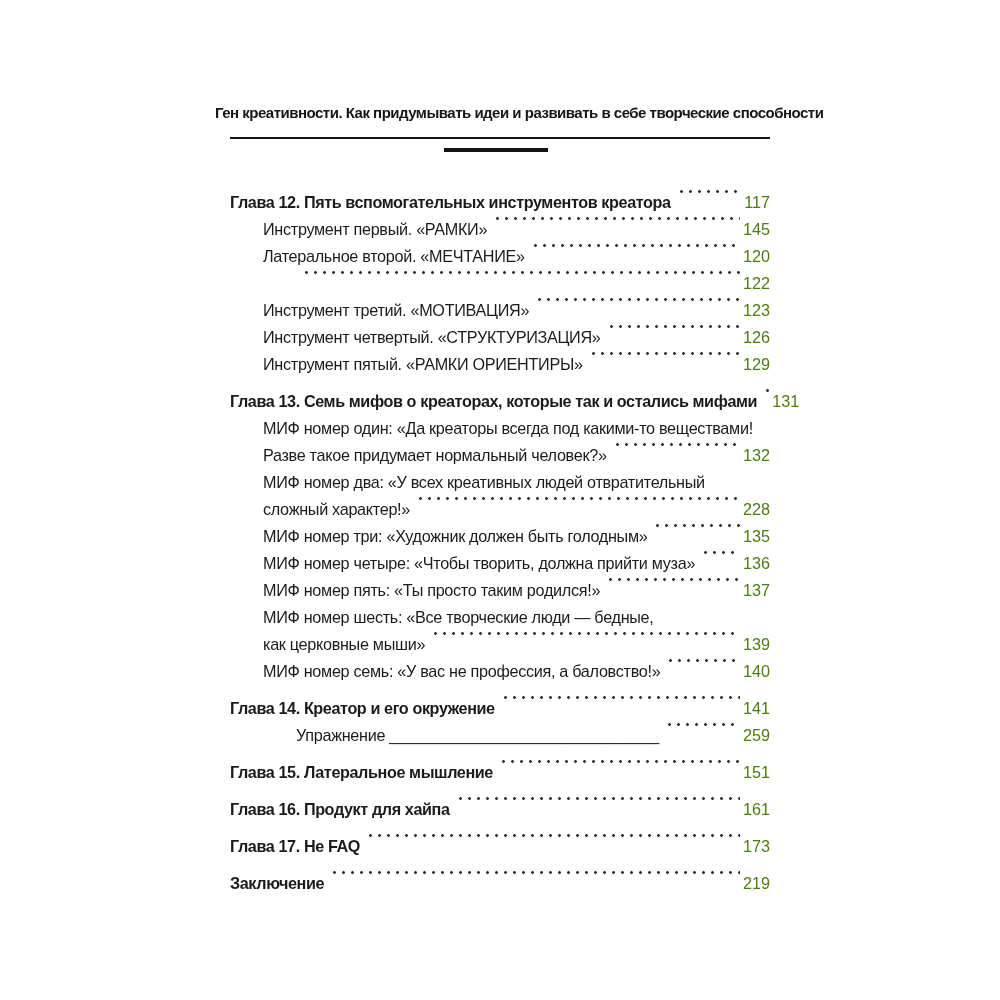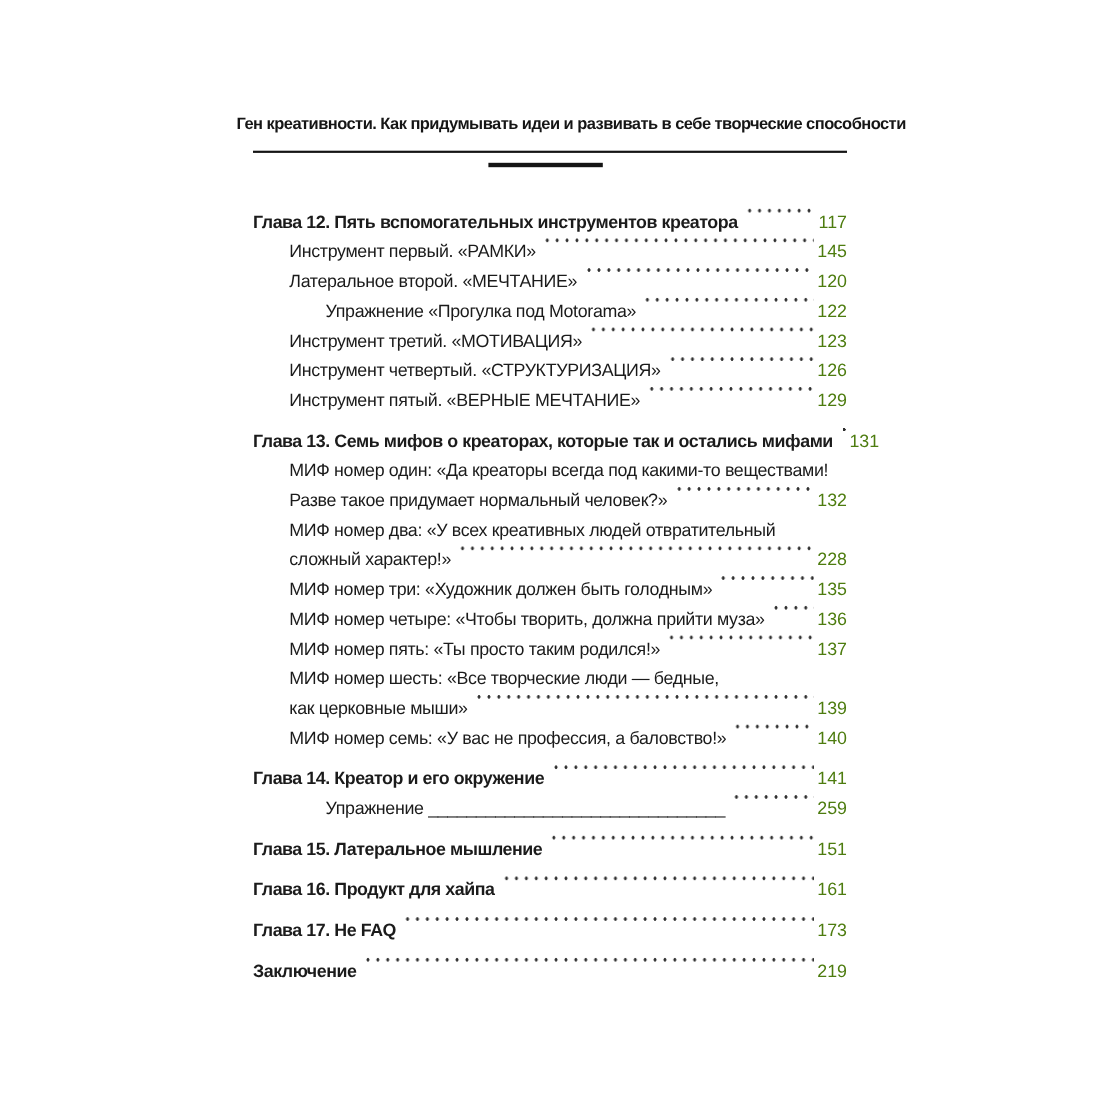--- a/index.html
+++ b/index.html
@@ -102,39 +102,38 @@
       <span class="pg">145</span>
     </div>
 
     <div class="row lvl1">
       <span class="t">Латеральное второй. «МЕЧТАНИЕ»</span>
       <span class="leader"></span>
       <span class="pg">120</span>
     </div>
 
     <div class="row lvl2">
-      <span class="t">Упражнение «Прогулка под Motorama»</span>
       <span class="leader"></span>
       <span class="pg">122</span>
     </div>
 
     <div class="row lvl1">
       <span class="t">Инструмент третий. «МОТИВАЦИЯ»</span>
       <span class="leader"></span>
       <span class="pg">123</span>
     </div>
 
     <div class="row lvl1">
       <span class="t">Инструмент четвертый. «СТРУКТУРИЗАЦИЯ»</span>
       <span class="leader"></span>
       <span class="pg">126</span>
     </div>
 
     <div class="row lvl1">
-      <span class="t">Инструмент пятый. «ВЕРНЫЕ МЕЧТАНИЕ»</span>
+      <span class="t">Инструмент пятый. «РАМКИ ОРИЕНТИРЫ»</span>
       <span class="leader"></span>
       <span class="pg">129</span>
     </div>
 
     <div class="row chapter">
       <span class="t">Глава 13. Семь мифов о креаторах, которые так и остались мифами</span>
       <span class="leader"></span>
       <span class="pg">131</span>
     </div>
 

